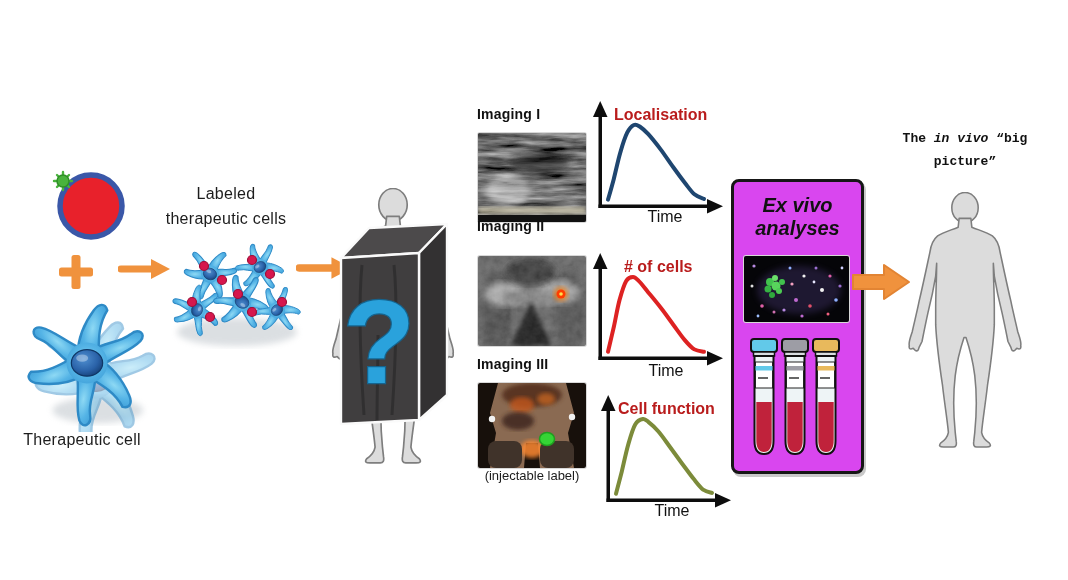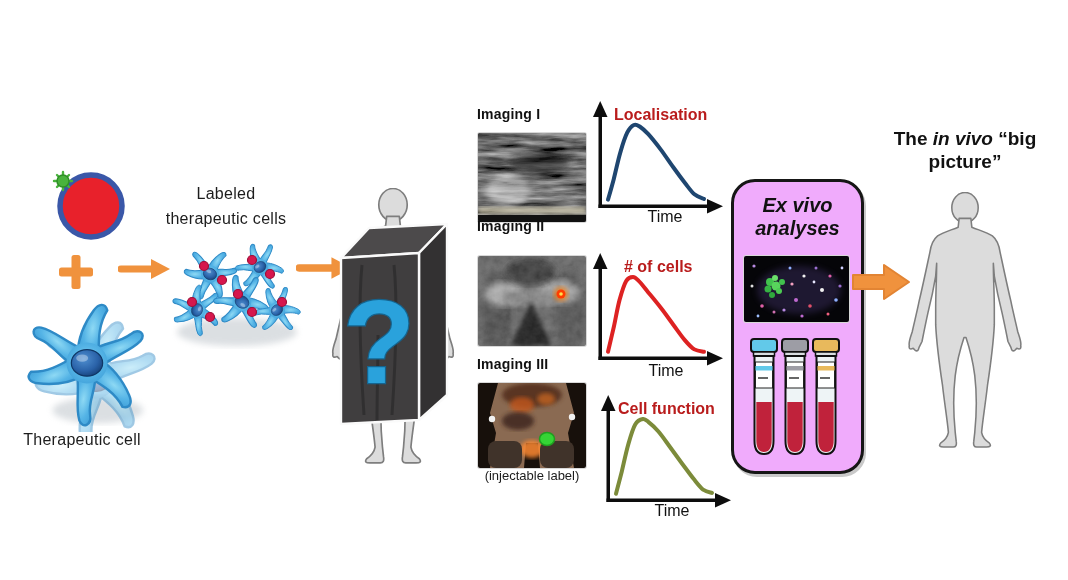--- a/index.html
+++ b/index.html
@@ -8,24 +8,24 @@
   .abs{position:absolute;}
   .lbl{color:#1c1c1c;text-align:center;}
   .lbl-plain{font-size:16px;line-height:25px;letter-spacing:.3px;}
   .lbl-bold{font-weight:bold;font-size:14px;letter-spacing:.2px;}
   .chart{position:absolute;}
   .chart svg{position:absolute;left:0;top:0;}
   .chart .ylab{position:absolute;left:24px;top:6px;font-size:16px;white-space:nowrap;color:#b91c1c;font-weight:bold;}
   .chart .xlab{position:absolute;left:24px;right:8px;bottom:0;text-align:center;font-size:16px;color:#111;}
   .imgpanel{position:absolute;border-radius:2px;overflow:hidden;box-shadow:0 0 0 1px #d8d8d8;}
   #exvivo{position:absolute;left:731px;top:179px;width:127px;height:289px;border:3px solid #161616;
-          border-radius:24px;background:#f0abfc;box-shadow:2px 3px 0 #c9c9c9;}
+          border-radius:8px;background:#d946ef;box-shadow:2px 3px 0 #c9c9c9;}
   #exvivo .title{margin-top:12px;font-weight:bold;font-style:italic;font-size:20px;line-height:23px;text-align:center;}
   #right-title{position:absolute;left:872px;top:127px;width:186px;text-align:center;
-               font-weight:bold;font-size:19px;line-height:23px;color:#111;}
+               font-weight:bold;font-size:13px;line-height:23px;color:#111;font-family:Liberation Mono, monospace;}
   #right-title .it{font-style:italic;}
   .caption{font-size:13px;color:#1c1c1c;text-align:center;}
 </style>
 </head>
 <body>
 
 <div id="stage">
 
   <svg width="0" height="0" style="position:absolute" aria-hidden="true">
     <defs>

